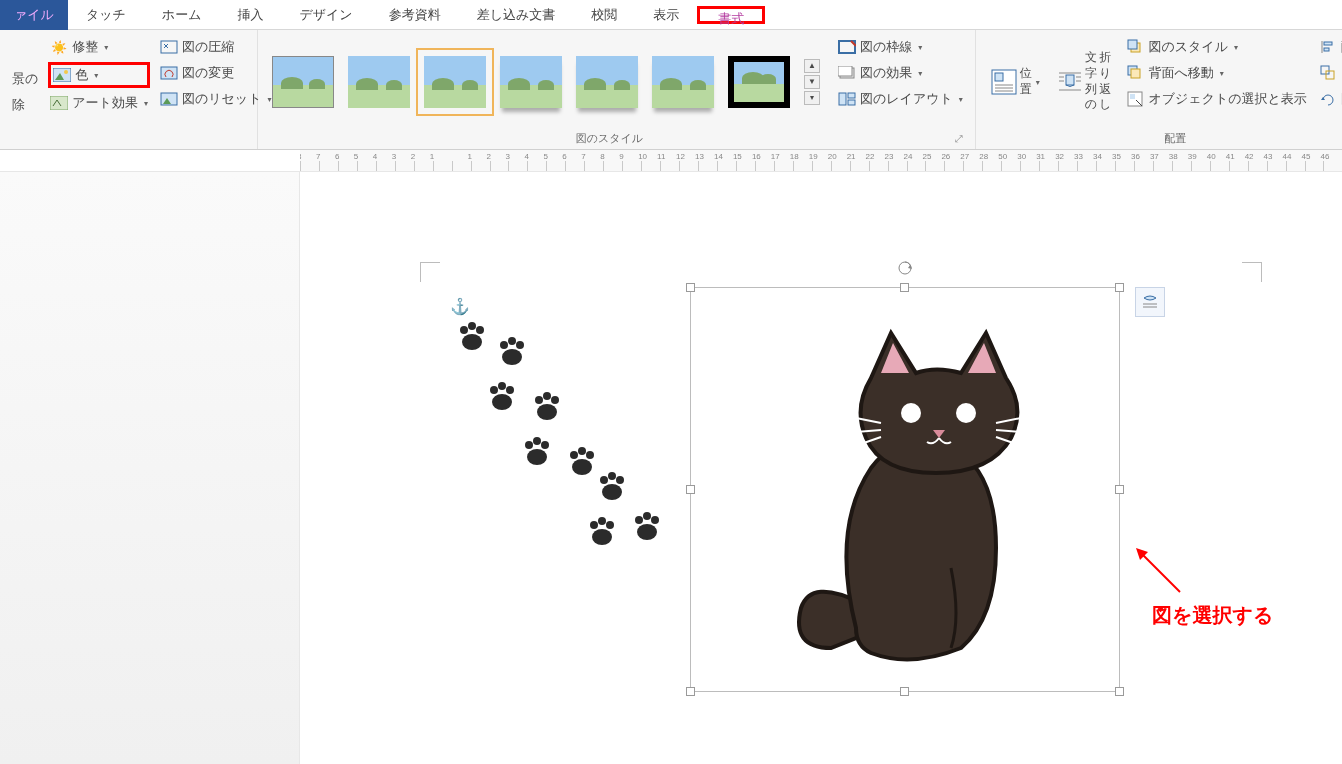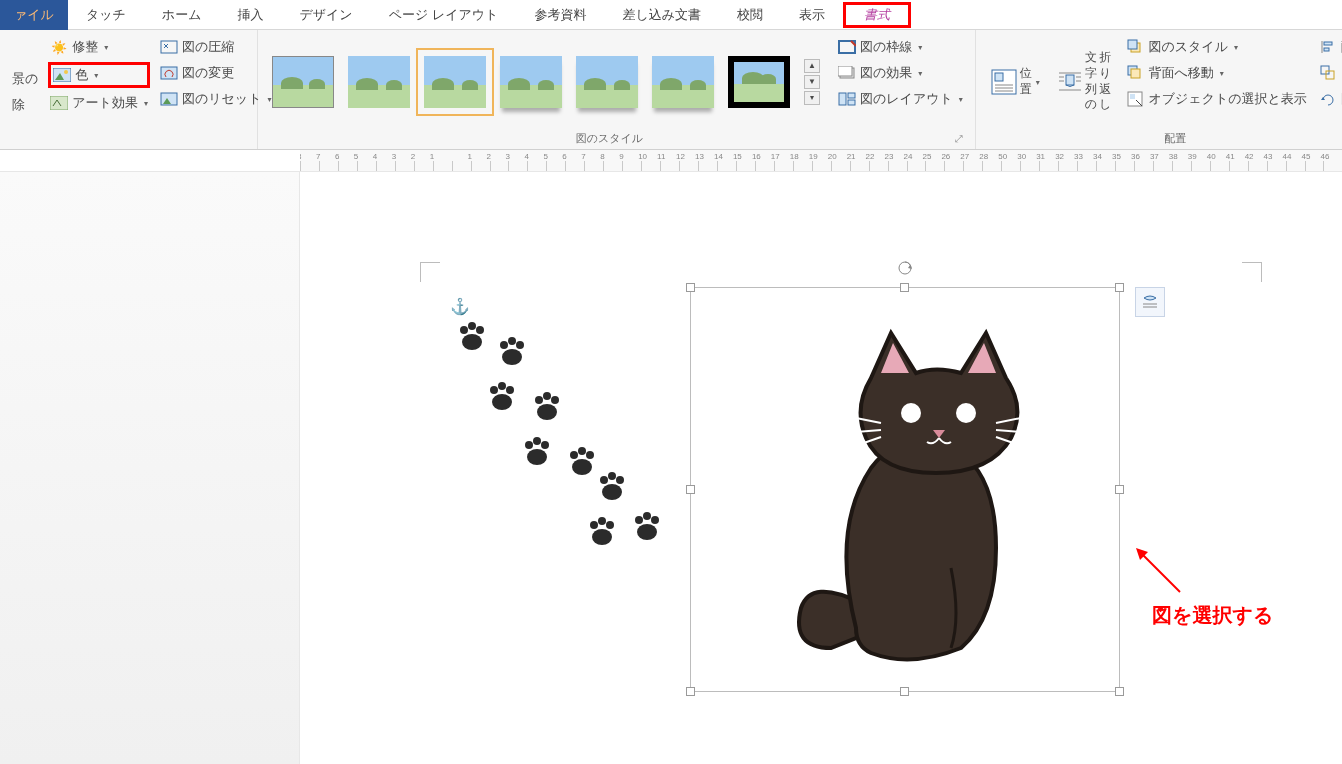--- a/index.html
+++ b/index.html
@@ -1,21 +1,21 @@
 <!DOCTYPE html>
 <html><head>
 <meta charset="utf-8">
 <style>
   * { box-sizing: border-box; margin: 0; padding: 0; }
   body { font-family: "Meiryo UI", "Yu Gothic UI", sans-serif; font-size: 12px; background: #fff; color: #4a4a4a; width: 1342px; height: 764px; overflow: hidden; }
   
   .tabs { display: flex; align-items: center; height: 30px; border-bottom: 1px solid #d7d7d7; background: #fff; }
   .tab { padding: 0 18px; height: 30px; line-height: 30px; cursor: pointer; font-size: 13px; color: #444; }
-  .tab-file { background: #2b579a; color: #fdba74; padding: 0 14px; }
-  .tab-format { color: #b43da0; border: 3px solid #f00; height: 26px; line-height: 20px; margin: 1px 0; font-style: italic; }
+  .tab-file { background: #2b579a; color: #f0abfc; padding: 0 14px; }
+  .tab-format { color: #b43da0; border: 3px solid #f00; height: 18px; line-height: 20px; margin: 1px 0; }
   
   .ribbon { display: flex; height: 120px; background: #f6f6f6; border-bottom: 1px solid #d0d0d0; }
   .group { border-right: 1px solid #e1e1e1; padding: 4px 6px 0 6px; display: flex; flex-direction: column; justify-content: space-between; }
   .group-label { font-size: 11px; color: #6a6a6a; text-align: center; padding: 2px 0 3px; }
   .group-body { flex: 1; display: flex; }
   .col { display: flex; flex-direction: column; gap: 4px; padding: 2px 4px; }
   .btn { display: flex; align-items: center; gap: 4px; padding: 2px 2px; cursor: pointer; font-size: 13px; color: #4a4a4a; white-space: nowrap; }
   .ico { width: 18px; height: 18px; display: inline-flex; align-items: center; justify-content: center; }
   .caret::after { content: "▾"; font-size: 8px; color: #666; margin-left: 2px; }
   .color-highlight { border: 3px solid #f00; padding: 1px 2px; }
@@ -65,21 +65,20 @@
 </style>
 </head>
 <body>
 
 <div class="tabs">
   <div class="tab tab-file">ァイル</div>
   <div class="tab">タッチ</div>
   <div class="tab">ホーム</div>
   <div class="tab">挿入</div>
   <div class="tab">デザイン</div>
-  <div class="tab">ページ レイアウト</div>
   <div class="tab">参考資料</div>
   <div class="tab">差し込み文書</div>
   <div class="tab">校閲</div>
   <div class="tab">表示</div>
   <div class="tab tab-format">書式</div>
 </div>
 
 <div class="ribbon">
 
   <div class="group" style="width:258px">

